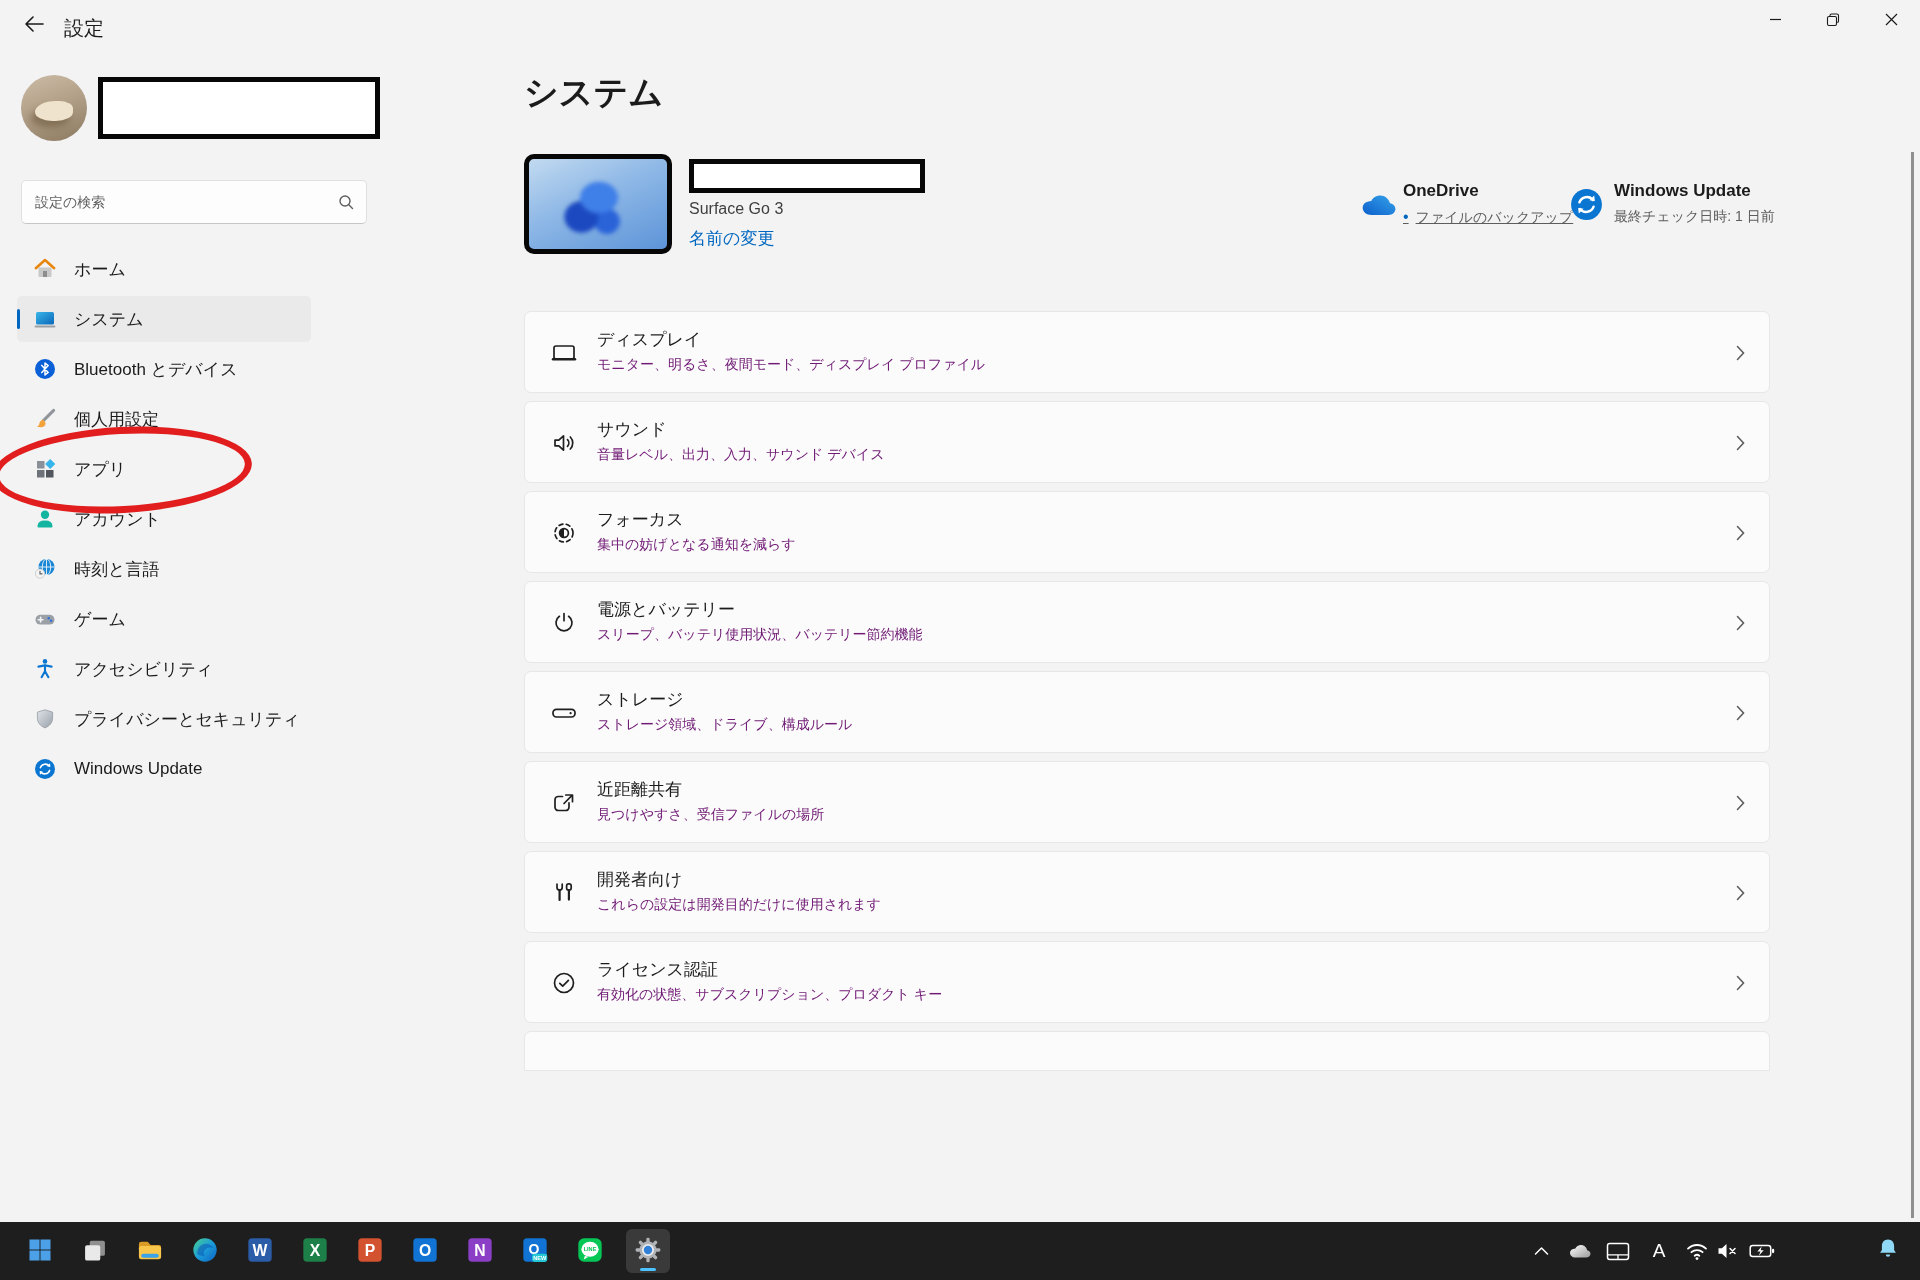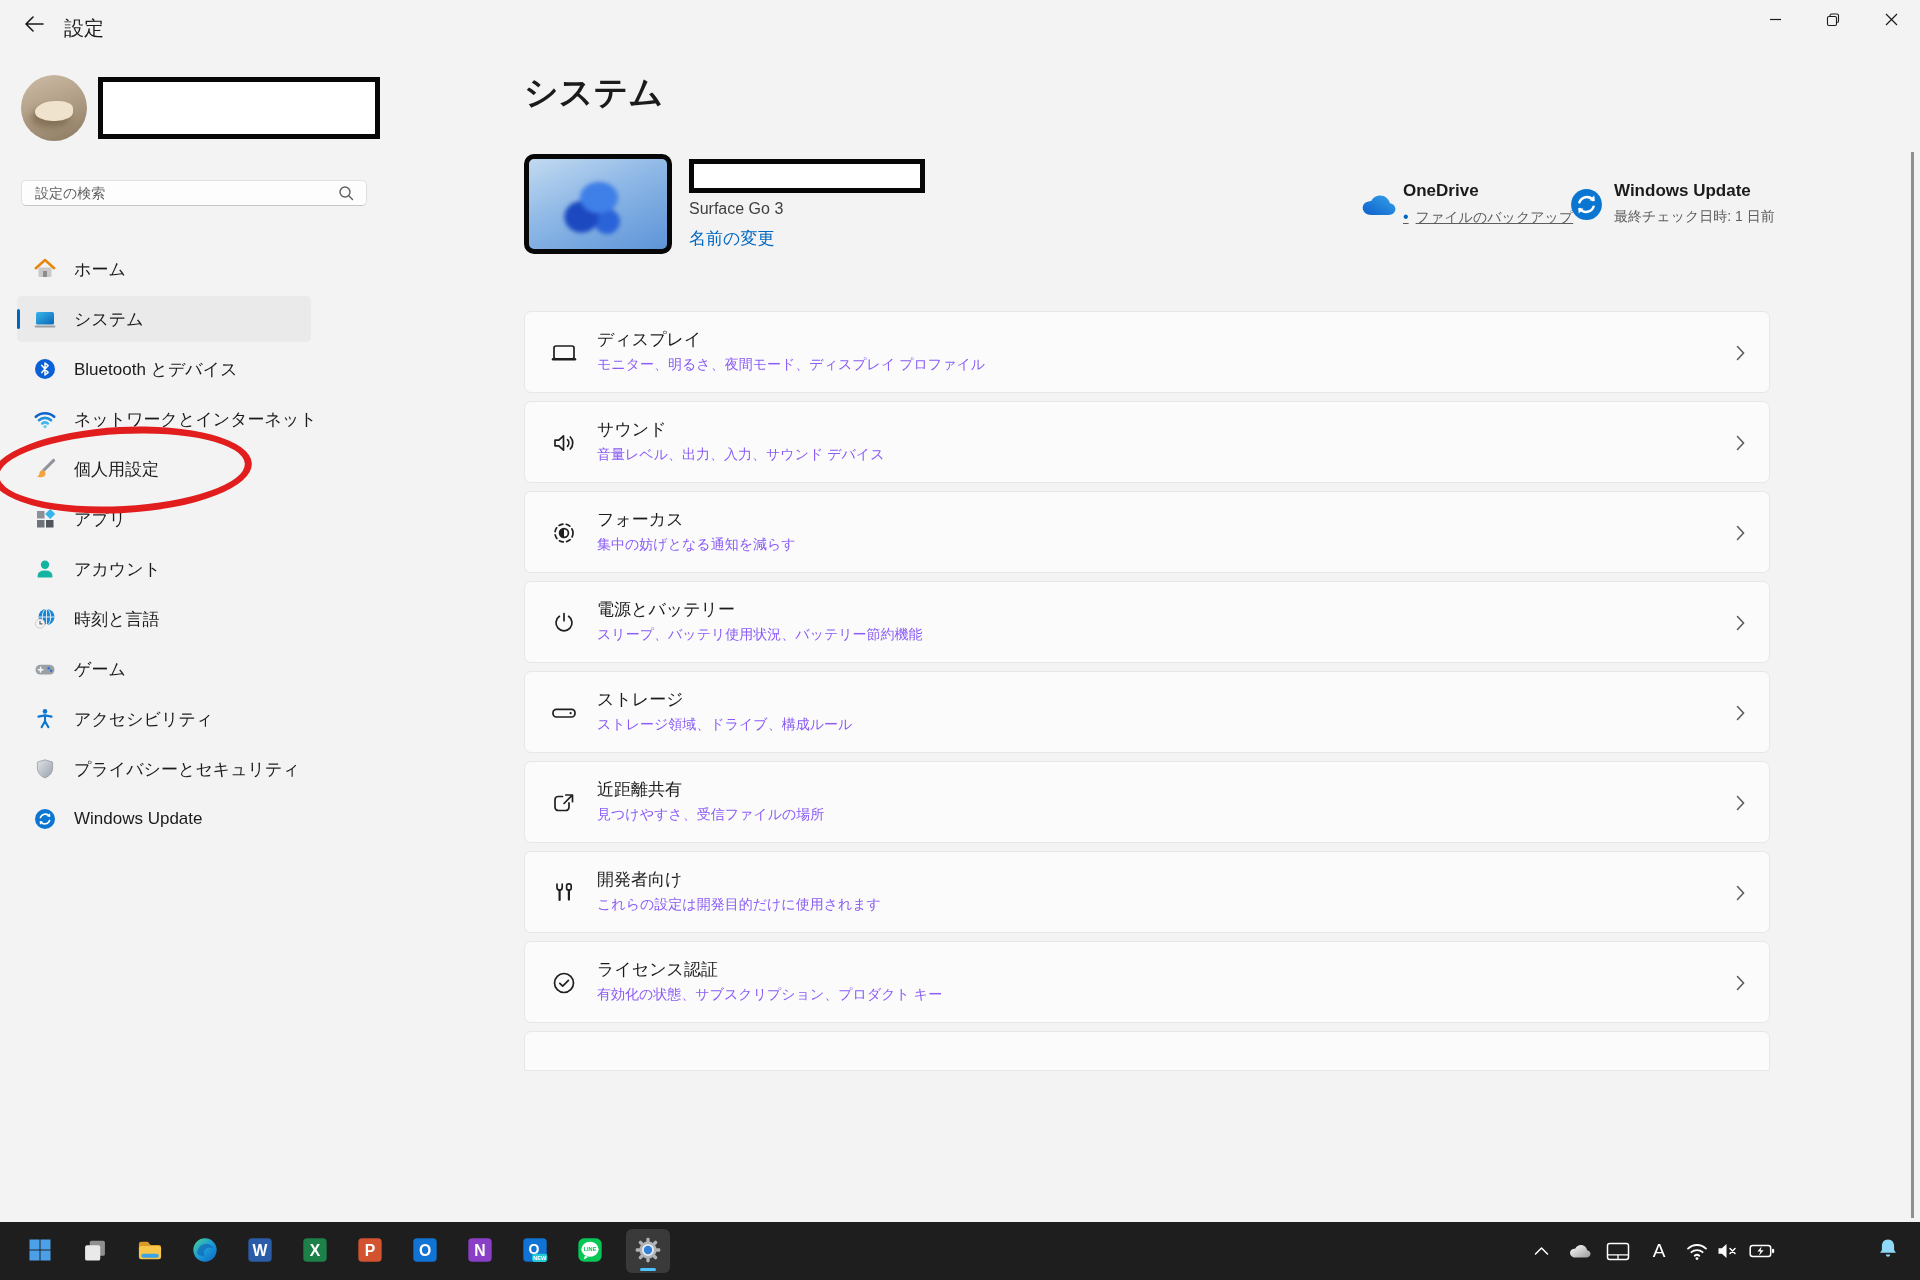--- a/index.html
+++ b/index.html
@@ -17,21 +17,21 @@
     align-items:center; justify-content:center; cursor:pointer; }
 
   
   .sidebar { position:absolute; left:0; top:48px; width:396px; bottom:58px; }
   .avatar { position:absolute; left:21px; top:27px; width:66px; height:66px; border-radius:50%;
     background:linear-gradient(160deg,#cdbda6 0%,#b3a089 45%,#8a795f 100%); overflow:hidden; }
   .avatar::after { content:""; position:absolute; left:14px; top:26px; width:38px; height:20px;
     background:#efe3cd; border-radius:60% 40% 50% 50%; box-shadow:-4px 6px 6px rgba(90,70,40,.45); }
   .redact { background:#fff; border:5px solid #070707; }
   .profile-redact { position:absolute; left:98px; top:29px; width:282px; height:62px; }
-  .search-box { position:absolute; left:21px; top:132px; width:346px; height:26px; background:#fdfdfd;
+  .search-box { position:absolute; left:21px; top:132px; width:346px; height:44px; background:#fdfdfd;
     border:1px solid #e0e0e0; border-bottom-color:#c6c6c6; border-radius:5px; display:flex; align-items:center; }
   .search-box input { flex:1; border:none; outline:none; background:transparent; font-size:14px;
     padding:0 10px 0 13px; color:#5f5f5f; font-family:inherit; }
   .search-box input::placeholder { color:#5f5f5f; }
   .search-icon { margin-right:12px; display:flex; }
 
   .nav { position:absolute; left:17px; top:198px; width:294px; }
   .nav-item { position:relative; height:46px; margin-bottom:4px; border-radius:5px; display:flex;
     align-items:center; padding-left:16px; cursor:pointer; }
   .nav-item.selected { background:#eaeaea; }
@@ -66,21 +66,21 @@
   .wu-title { position:absolute; left:1614px; top:181px; font-size:17px; font-weight:600; }
   .wu-status { position:absolute; left:1614px; top:208px; font-size:14px; color:#5d5d5d; }
 
   .rows { position:absolute; left:524px; top:311px; width:1246px; }
   .row { position:relative; height:82px; margin-bottom:8px; background:#fbfbfb;
     border:1px solid #e7e7e7; border-radius:7px; cursor:pointer; }
   .row-icon { position:absolute; left:24px; top:26px; width:30px; height:30px; }
   .row-icon svg { width:30px; height:30px; stroke:#1f1f1f; fill:none; stroke-width:1.7;
     stroke-linecap:round; stroke-linejoin:round; }
   .row-title { position:absolute; left:72px; top:16px; font-size:17px; }
-  .row-sub { position:absolute; left:72px; top:44px; font-size:14px; color:#8b5cf6; }
+  .row-sub { position:absolute; left:72px; top:44px; font-size:14px; color:#701a75; }
   .row-chev { position:absolute; right:24px; top:33px; }
   .row-sliver { position:relative; height:40px; background:#fbfbfb; border:1px solid #e7e7e7;
     border-radius:7px 7px 0 0; }
   .scrollbar { position:absolute; left:1911px; top:152px; width:3px; height:1066px; background:#8f8f8f; }
 
   
   .taskbar { position:absolute; left:0; top:1222px; width:1920px; height:58px; background:#1e1e1e; z-index:10; }
   .tb-btn { position:absolute; top:7px; width:44px; height:44px; border:none; background:transparent;
     border-radius:6px; display:flex; align-items:center; justify-content:center; cursor:pointer; }
   .tb-btn svg { width:28px; height:28px; }
@@ -169,31 +169,20 @@
         <span class="nav-icon">
           <svg viewBox="0 0 24 24">
               <circle cx="12" cy="12" r="10" fill="#0b5fd7"></circle>
               <path d="M8.8 8.4 15.2 15.4 12 18V6l3.2 2.6-6.4 7" fill="none" stroke="#fff" stroke-width="1.5" stroke-linecap="round" stroke-linejoin="round"></path>
             </svg>
         </span>
         <span class="nav-label">Bluetooth とデバイス</span>
       </div>
       <div class="nav-item">
         <span class="nav-icon">
-          <svg viewBox="0 0 24 24" fill="none" stroke-linecap="round">
-              <path d="M2.8 9.8a13.5 13.5 0 0 1 18.4 0" stroke="#0c63c8" stroke-width="2.6"></path>
-              <path d="M6 13.2a9 9 0 0 1 12 0" stroke="#1f8fdd" stroke-width="2.6"></path>
-              <path d="M9.2 16.5a4.4 4.4 0 0 1 5.6 0" stroke="#44b5ec" stroke-width="2.6"></path>
-              <circle cx="12" cy="19.6" r="1.7" fill="#63cdf2" stroke="none"></circle>
-            </svg>
-        </span>
-        <span class="nav-label">ネットワークとインターネット</span>
-      </div>
-      <div class="nav-item">
-        <span class="nav-icon">
           <svg viewBox="0 0 24 24">
               <path d="M20.6 3.4 10.4 13.6" stroke="#8f959b" stroke-width="3" stroke-linecap="round"></path>
               <path d="M10.2 12.8c-2.7.4-3.5 2.2-4 4.4-.3 1.2-1.2 2-2.5 2.3 2.9 1.4 7 1 8.4-1.2.9-1.5.6-3.4-1.9-5.5z" fill="#f2a33c"></path>
             </svg>
         </span>
         <span class="nav-label">個人用設定</span>
       </div>
       <div class="nav-item">
         <span class="nav-icon">
           <svg viewBox="0 0 24 24">

